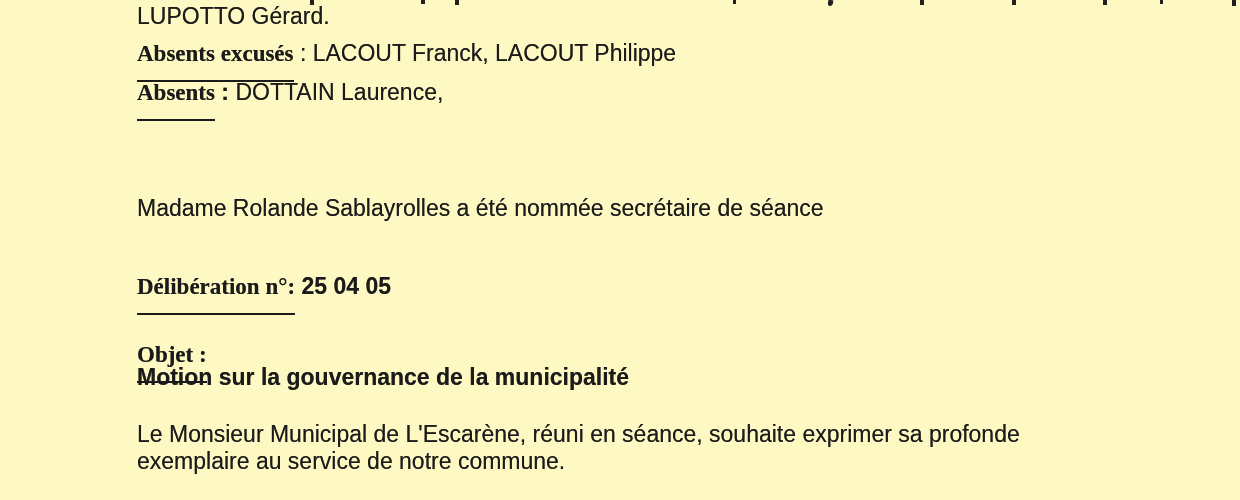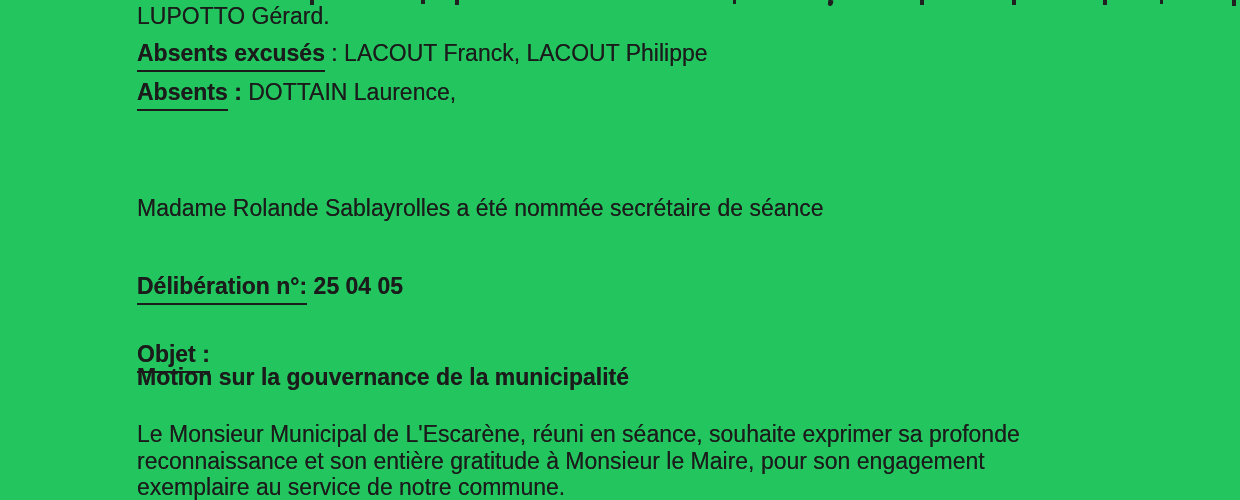--- a/index.html
+++ b/index.html
@@ -4,37 +4,38 @@
 <style>
   html, body {
     margin: 0;
     padding: 0;
     background: #ffffff;
   }
   .page {
     position: relative;
     width: 1240px;
     height: 500px;
-    background: #22c55e;
+    background: #fef9c3;
     overflow: hidden;
     font-family: "Liberation Sans", "DejaVu Sans", sans-serif;
     font-size: 23px;
     color: #1b1b1b;
     text-shadow: 0 0 0.5px rgba(25,25,25,0.65);
   }
   .line {
     position: absolute;
     left: 137px;
     white-space: nowrap;
     line-height: 28px;
   }
   .b { font-weight: 700; }
   .u {
     border-bottom: 2.6px solid #1b1b1b;
-    padding-bottom: 4px;
+    padding-bottom: 14px;
+    font-family: Liberation Serif, serif;
   }
   .sep { white-space: pre; }
   .para-line {
     white-space: nowrap;
     line-height: 26.5px;
   }
   
   .frag {
     position: absolute;
     top: 0;
@@ -73,17 +74,16 @@
   <div class="line" style="top:194px">Madame Rolande Sablayrolles a été nommée secrétaire de séance</div>
 
   <div class="line" style="top:272px"><span class="b u">Délibération n°:</span><span class="sep b"> </span><span class="b">25 04 05</span></div>
 
   <div class="line" style="top:340px"><span class="b u">Objet :</span></div>
 
   <div class="line b" style="top:363px">Motion sur la gouvernance de la municipalité</div>
 
   <div class="line" style="top:421px">
     <div class="para-line">Le Monsieur Municipal de L'Escarène, réuni en séance, souhaite exprimer sa profonde</div>
-    <div class="para-line">reconnaissance et son entière gratitude à Monsieur le Maire, pour son engagement</div>
     <div class="para-line">exemplaire au service de notre commune.</div>
   </div>
 
 </div>
 
 </body></html>

